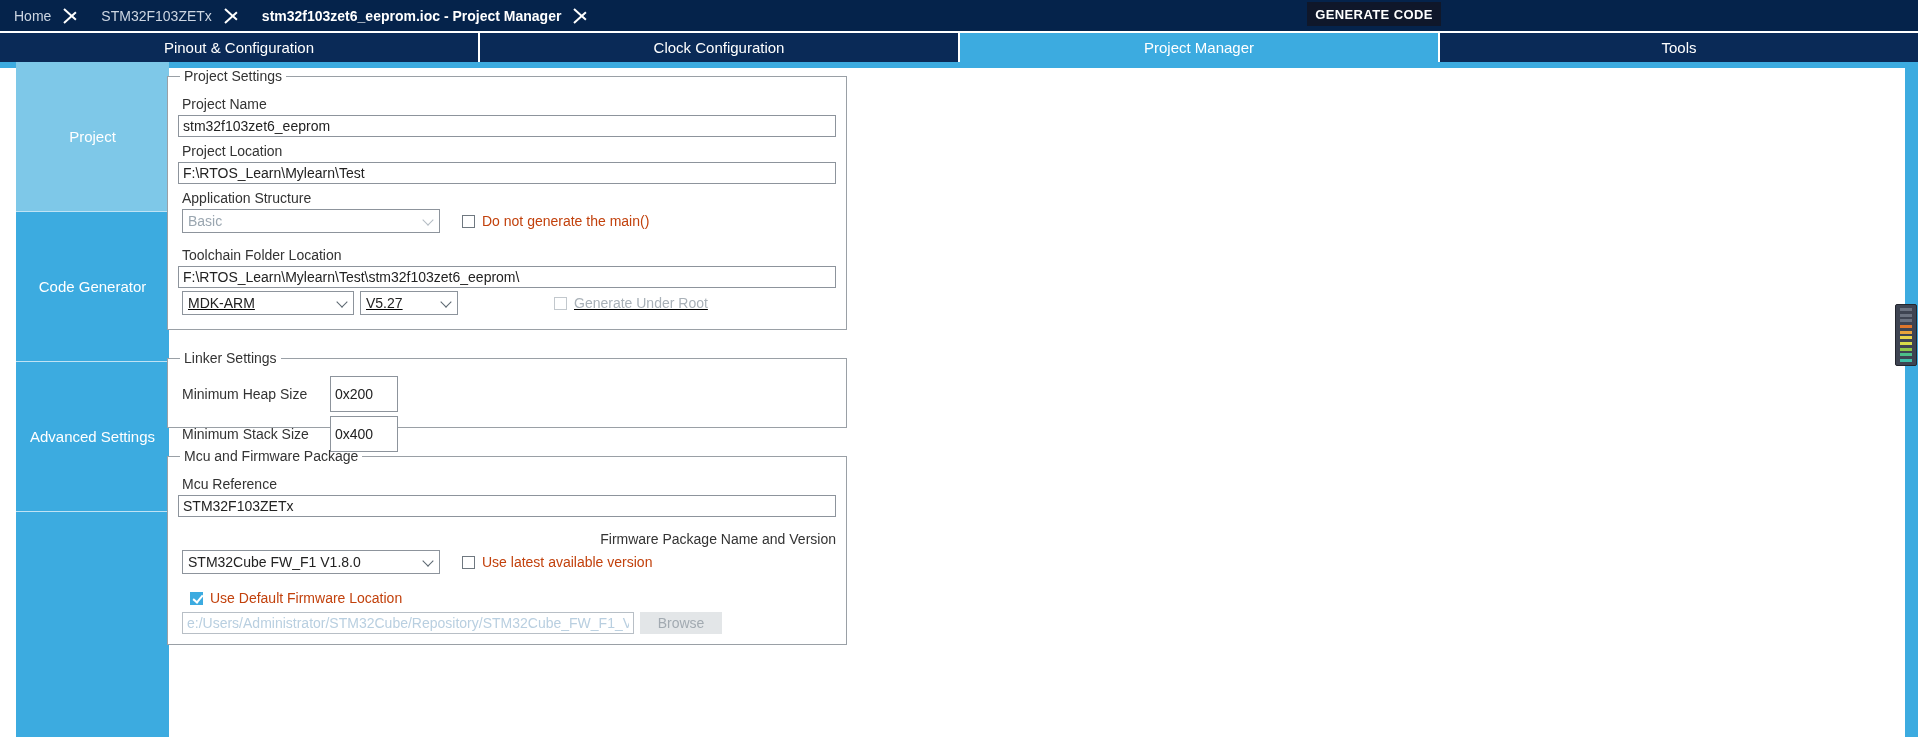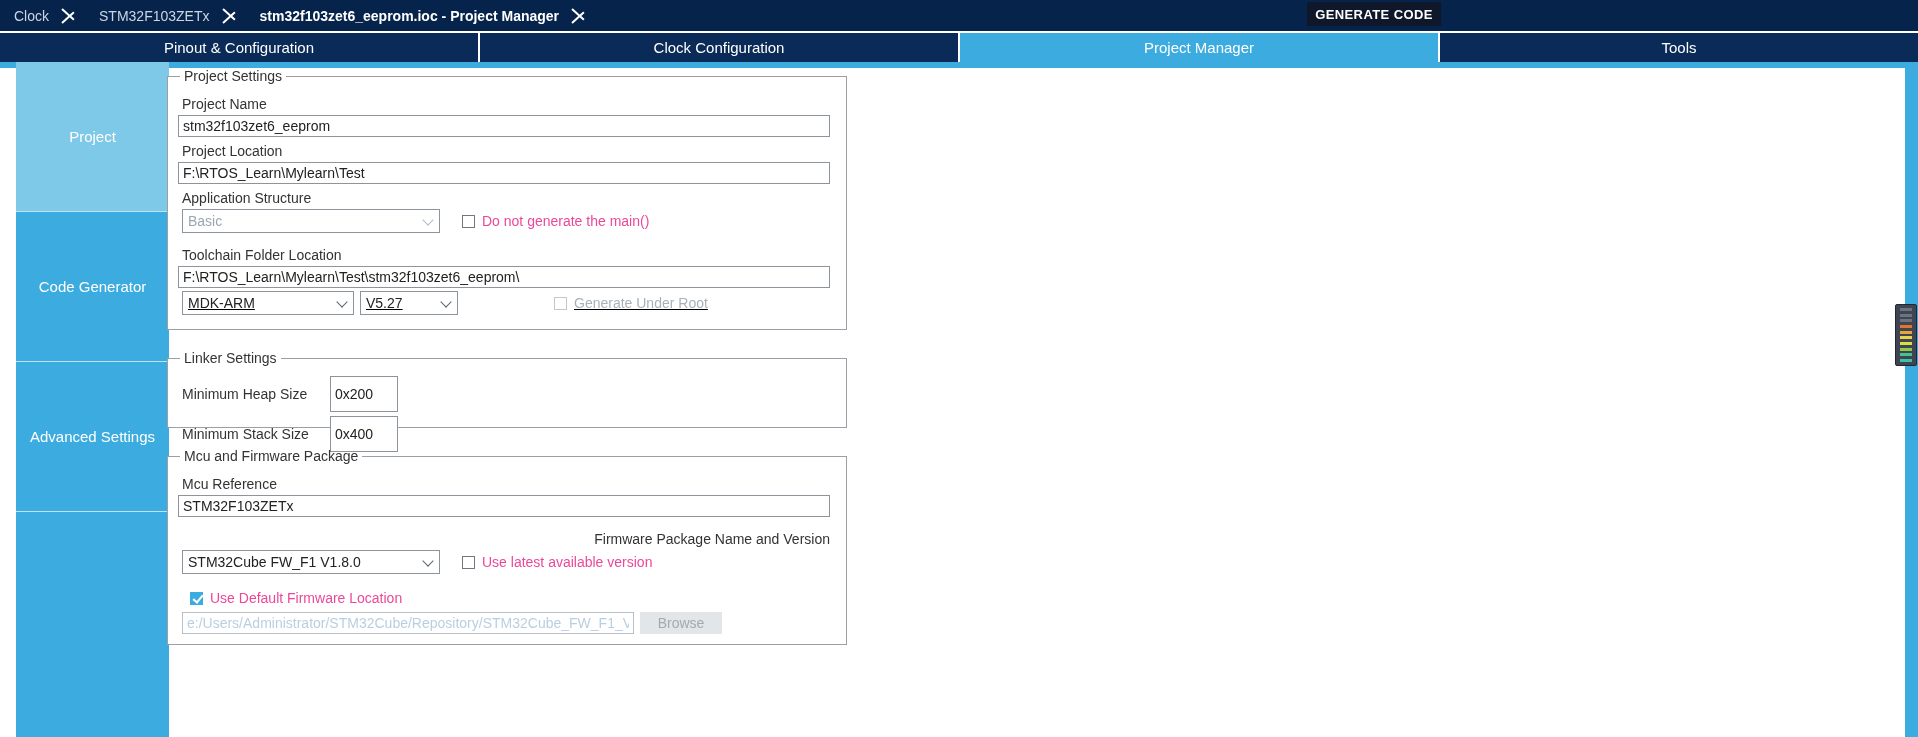--- a/index.html
+++ b/index.html
@@ -106,21 +106,21 @@
   #right-gauge-icon i { display: block; height: 3px; width: 100%; }
 
   
   #form-panel {
     position: absolute; left: 167px; top: 6px;
     width: 680px;
   }
 
   fieldset.group {
     border: 1px solid #9aa0a6; border-radius: 0;
-    margin: 0 0 20px 0; padding: 6px 16px 10px 10px;
+    margin: 0 0 20px 0; padding: 6px 10px 10px 10px;
     background: #ffffff;
   }
   fieldset.group > legend {
     font-size: 14px; color: #333333; padding: 0 4px; margin-left: 2px;
   }
   .field-label {
     font-size: 14px; color: #333333;
     margin: 6px 0 3px 4px; display: block;
   }
   .text-input {
@@ -146,21 +146,21 @@
     width: 8px; height: 8px; margin-top: -5px;
     border-left: 1.6px solid #5b6670; border-bottom: 1.6px solid #5b6670;
     transform: rotate(-45deg);
   }
   .combo.disabled .chev { border-color: #b4bcc4; }
 
   .row { display: flex; align-items: center; }
 
   .chk {
     display: inline-flex; align-items: center;
-    font-size: 14px; color: #ec4899; cursor: pointer; user-select: none;
+    font-size: 14px; color: #c2410c; cursor: pointer; user-select: none;
   }
   .chk .box {
     width: 13px; height: 13px; flex: none;
     border: 1px solid #6f7880; background: #ffffff;
     margin-right: 7px; position: relative;
   }
   .chk.checked .box { background: #3cabe0; border-color: #3cabe0; }
   .chk.checked .box::after {
     content: ""; position: absolute; left: 4px; top: 0px;
     width: 4px; height: 8px;
@@ -185,21 +185,21 @@
     color: #a2aab1; font-size: 14px;
     font-family: "Liberation Sans", sans-serif;
     cursor: default; margin-left: 6px;
   }
 </style>
 </head>
 <body>
 
 <div id="breadcrumb-bar">
   <div class="crumb">
-    <span class="crumb-label">Clock</span>
+    <span class="crumb-label">Home</span>
   </div>
   <span class="crumb-arrow"></span>
   <div class="crumb">
     <span class="crumb-label">STM32F103ZETx</span>
   </div>
   <span class="crumb-arrow"></span>
   <div class="crumb active">
     <span class="crumb-label">stm32f103zet6_eeprom.ioc - Project Manager</span>
   </div>
   <span class="crumb-arrow"></span>

